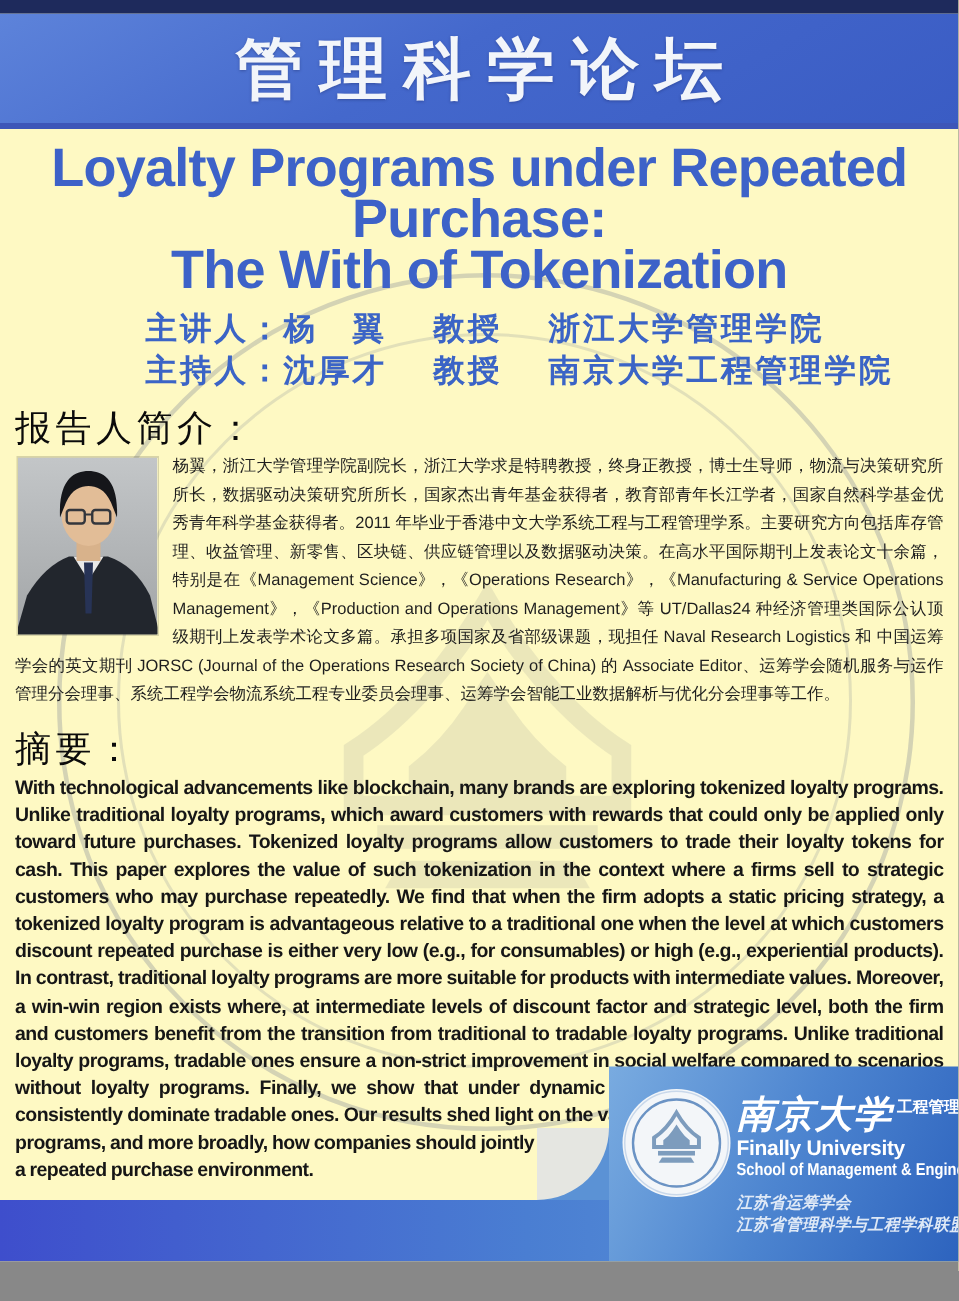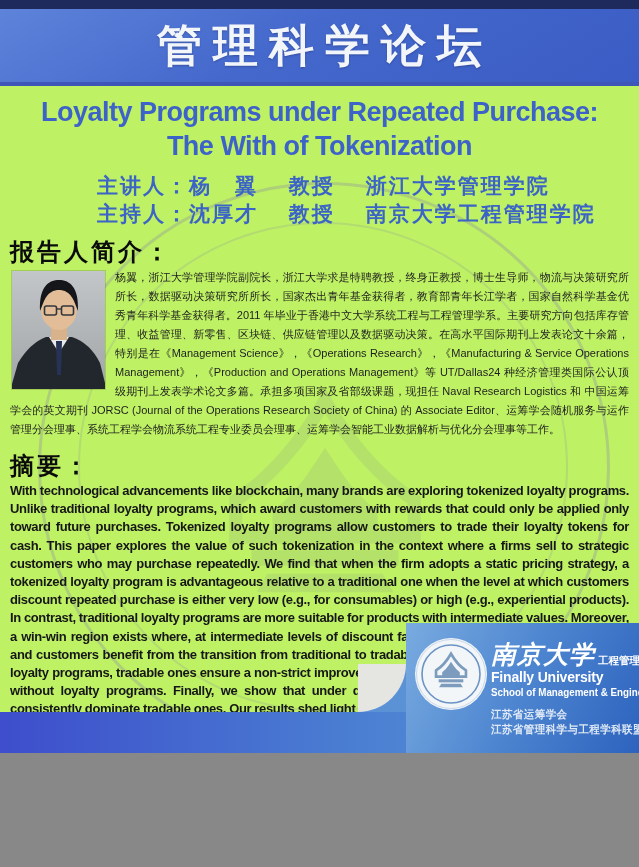--- a/index.html
+++ b/index.html
@@ -1,18 +1,18 @@
 <!DOCTYPE html>
 <html><head>
 <meta charset="utf-8">
 <style>
   html,body{margin:0;padding:0;background:#888;}
   .poster{
-    position:relative; width:639px; height:753px; margin:0 auto;
-    background:#bef264; overflow:hidden;
+    position:relative; width:639px; height:841px; margin:0 auto;
+    background:#fef9c3; overflow:hidden;
     font-family:"Liberation Sans", sans-serif;
   }
   
   .banner{
     position:relative; z-index:3; height:73px;
     border-top:9px solid #1e2a5c; border-bottom:4px solid #3d56b8;
     background:linear-gradient(150deg,#5d83da 0%,#4468cc 45%,#3a5cc4 100%);
     display:flex; align-items:center; justify-content:center;
   }
   .banner h1{
@@ -28,28 +28,28 @@
   }
   .wm-ring2{
     position:absolute; left:78px; top:222px; width:486px; height:486px;
     border:2px solid rgba(145,150,156,.25); border-radius:50%;
   }
   .wm-glyph{position:absolute; left:190px; top:390px; width:270px; height:210px; opacity:.14;}
   
   .content{position:relative; z-index:2;}
   .talk-title{
     margin:9px 6px 0; text-align:center; color:#3d62c8;
-    font-size:27px; font-weight:700; line-height:34px; letter-spacing:-.5px;
+    font-size:36px; font-weight:700; line-height:34px; letter-spacing:-.5px;
   }
   .speakers{
     margin:9px 0 11px 97px; color:#3b64c6; font-weight:700;
     font-size:21px; line-height:28px; letter-spacing:2px;
   }
   .section-heading{
-    margin:7px 0 3px 10px; color:#0b0b0b; font-size:24px; font-weight:700;
+    margin:7px 0 3px 10px; color:#0b0b0b; font-size:24px; font-weight:400;
     letter-spacing:3px; line-height:26px;
   }
   .bio-wrap{
     margin:0 10px; color:#1e1e1e; font-size:11px; line-height:19px;
     text-align:justify; letter-spacing:0;
   }
   .photo{
     float:left; width:93px; height:118px; margin:3px 10px 2px 2px;
     box-shadow:0 0 0 1px rgba(0,0,0,.15);
   }
@@ -79,32 +79,32 @@
   .corner-gray{
     position:absolute; right:233px; bottom:41px; width:48px; height:48px; z-index:2;
     background:#e5e6e1; border-bottom-right-radius:48px;
   }
   .footer-panel{
     position:absolute; right:0; bottom:0; width:233px; height:130px; z-index:3;
     background:linear-gradient(115deg,#79abe0 0%,#4d85d0 50%,#2d63be 100%);
   }
   .footer-logo{position:absolute; left:7px; top:13px; width:76px; height:76px;}
   .footer-text{position:absolute; left:85px; top:20px; width:148px; color:#fff;}
-  .cn-row{display:flex; align-items:flex-end; white-space:nowrap;}
+  .cn-row{display:flex; white-space:nowrap;}
   .univ-cn{
     font-family:"DejaVu Serif", serif; font-style:italic; font-weight:700;
     font-size:25px; line-height:24px; letter-spacing:1px;
   }
   .school-cn{font-size:10.5px; font-weight:700; margin-left:3px; line-height:14px;}
   .univ-en{font-size:14px; font-weight:700; margin-top:2px; white-space:nowrap; letter-spacing:-.2px;}
   .school-en{
     font-size:11.5px; font-weight:700; margin-top:1px; white-space:nowrap;
     transform:scaleX(.85); transform-origin:left;
   }
-  .orgs{margin-top:9px; color:#dfe9f6;}
+  .orgs{margin-top:9px; color:#dfe9f6;font-style:italic;}
   .org-line{
     font-size:11px; font-weight:700; line-height:15px; white-space:nowrap;
     transform:scaleX(.95); transform-origin:left; letter-spacing:.5px;
   }
 </style>
 </head>
 <body>
 
 <div class="poster">
 

